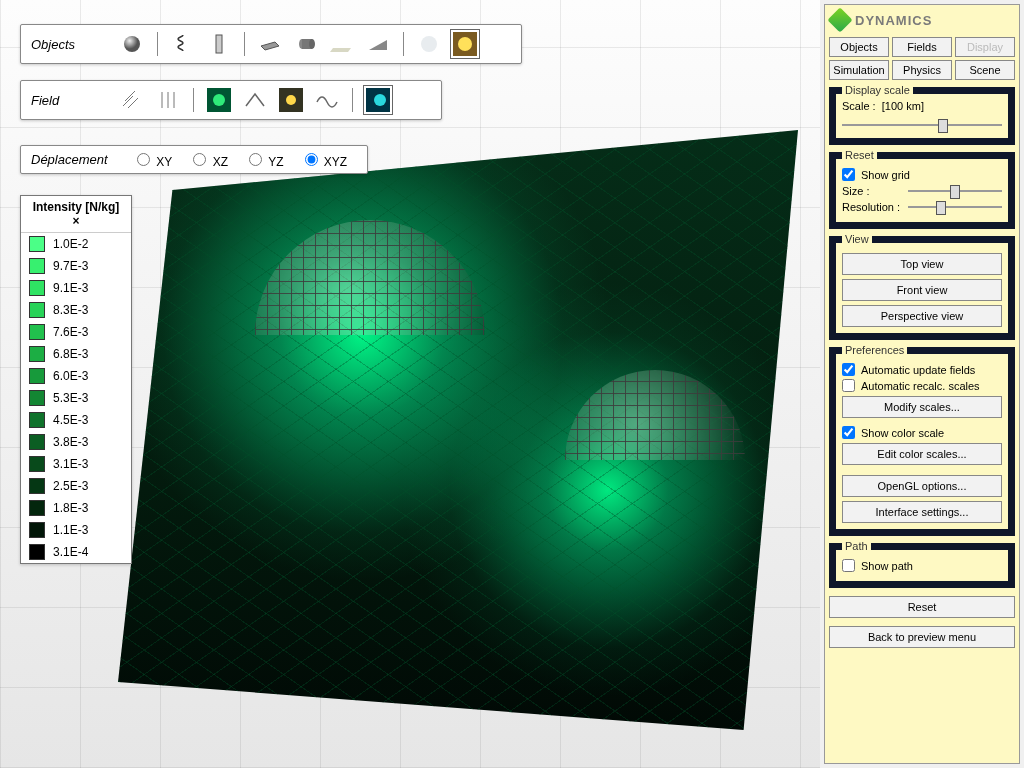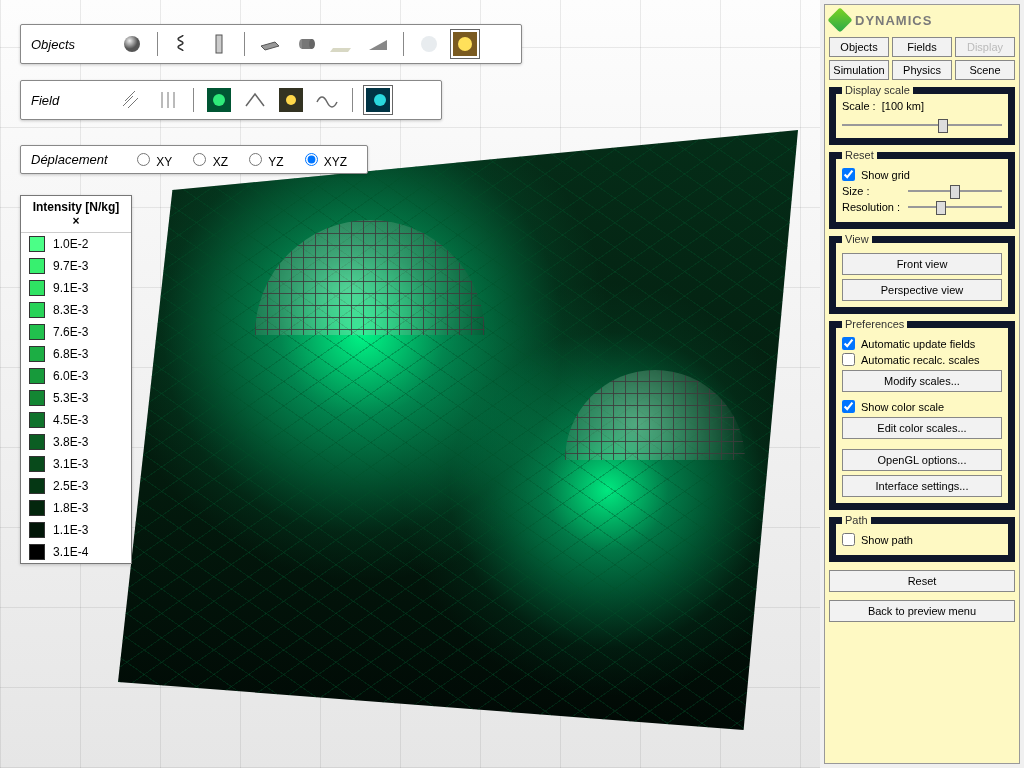--- a/index.html
+++ b/index.html
@@ -298,20 +298,21 @@
         <div class="slider">
           <div class="track"></div>
           <div class="thumb" style="left:30%"></div>
         </div>
       </div>
   </fieldset>
 
   <fieldset>
     <legend>View</legend>
     <div id="view-buttons">
+        <span class="btn">Top view</span>
         <span class="btn">Front view</span>
         <span class="btn">Perspective view</span>
       </div>
   </fieldset>
 
   <fieldset>
     <legend>Preferences</legend>
     <label class="chk">
         <input type="checkbox" checked="" style=""> 
         <span>Automatic update fields</span>

